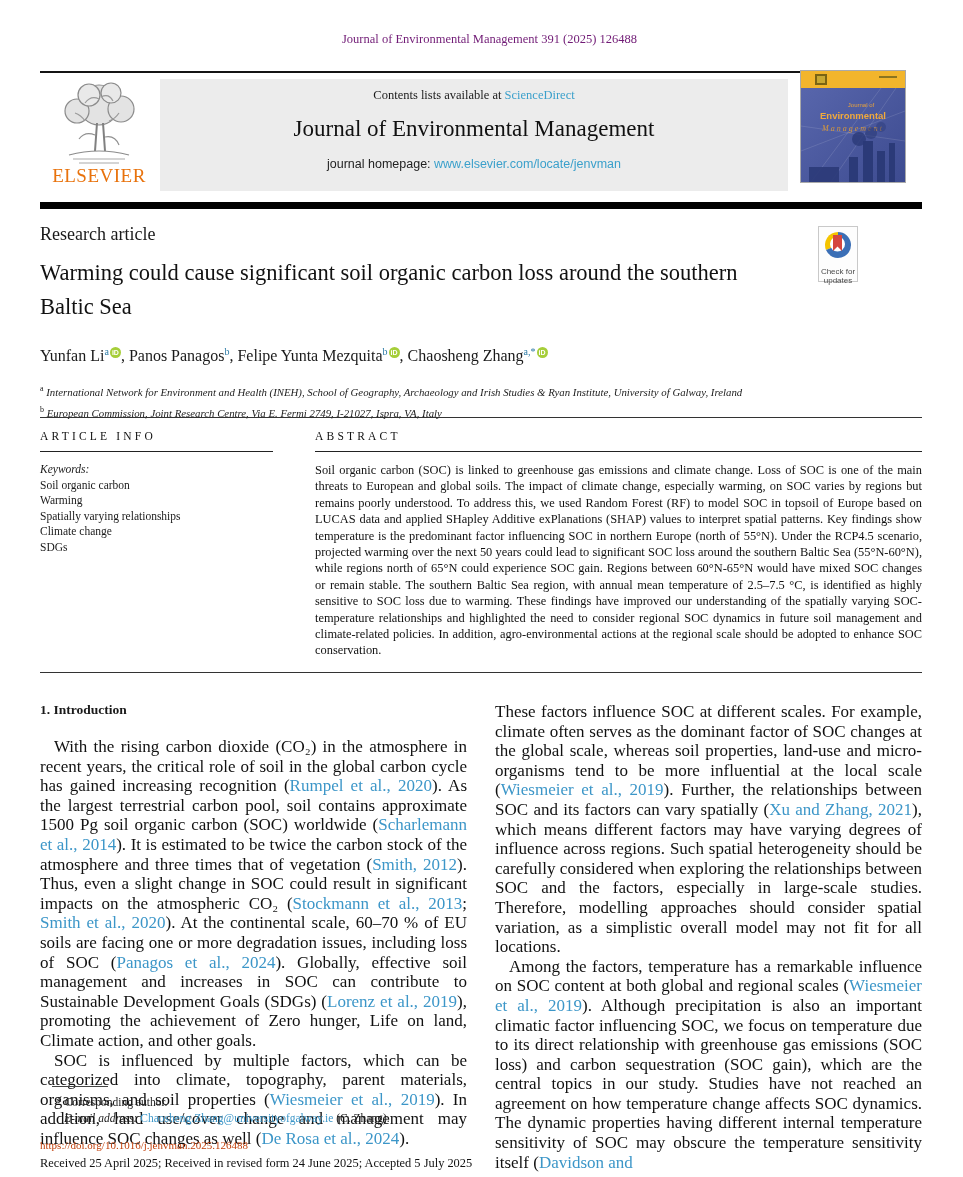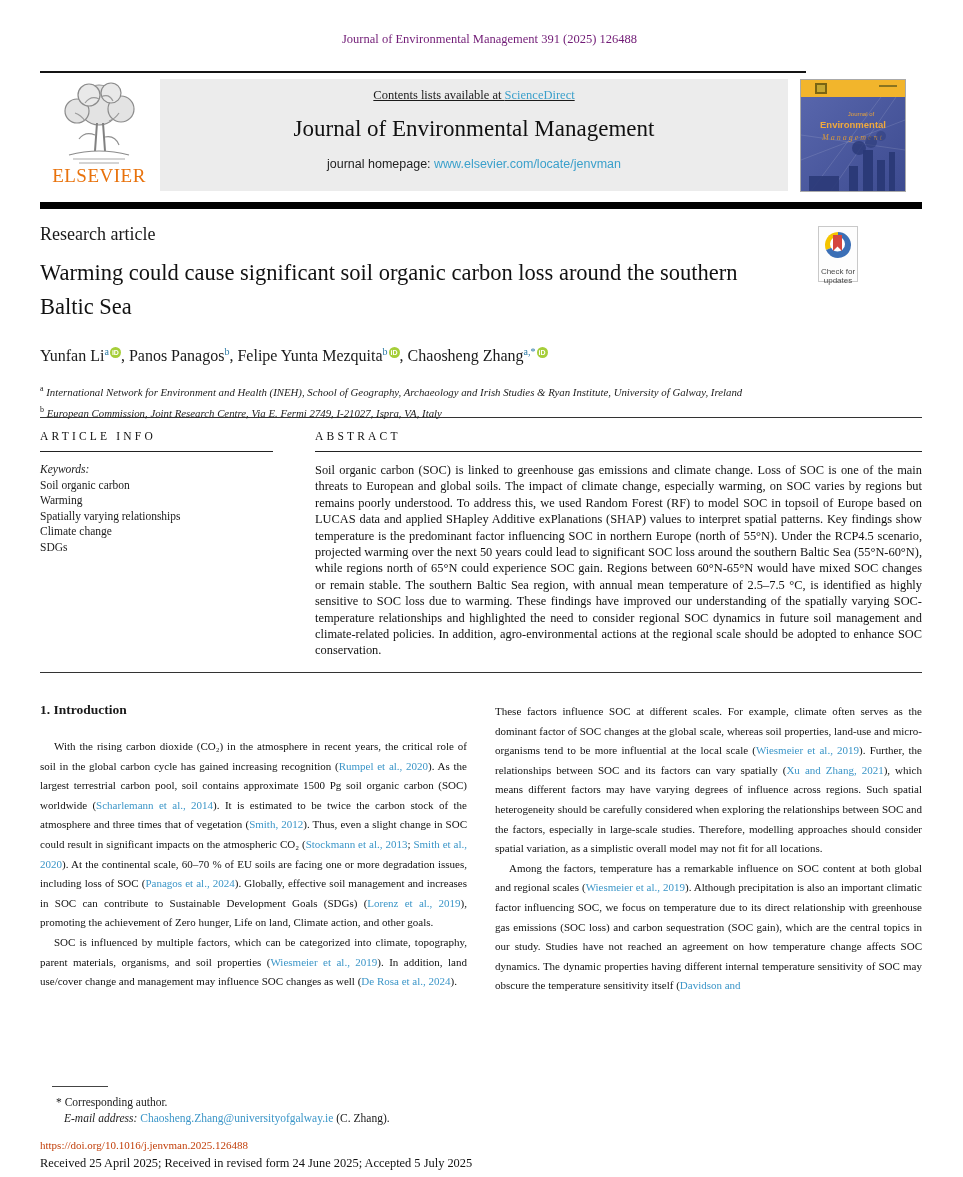--- a/index.html
+++ b/index.html
@@ -22,29 +22,29 @@
   .logo-box { position:absolute; left:40px; top:79px; width:118px; height:112px; text-align:center; }
   .logo-box svg { display:block; margin:0 auto; }
   .elsevier-word {
     font-family:"Liberation Serif",serif; font-size:19px; color:#e8720c;
     letter-spacing:0.5px; margin-top:-2px;
   }
   .banner {
     position:absolute; left:160px; top:79px; width:628px; height:112px;
     background:#ececec; text-align:center;
   }
-  .banner .contents-line { margin-top:9px; font-size:12.5px; color:#1a1a1a;text-decoration:underline; }
+  .banner .contents-line { margin-top:9px; font-size:12.5px; color:#1a1a1a; }
   .banner .journal-title { margin-top:13px; font-size:23px; color:#111; }
   .banner .homepage-line {
     margin-top:15px; font-size:12.5px; color:#222;
     font-family:"Liberation Sans","DejaVu Sans",sans-serif;
   }
   .blue-link { color:#3ba0cb; text-decoration:none; cursor:pointer; }
   .cover {
-    position:absolute; left:800px; top:79px; width:106px; height:113px;
+    position:absolute; left:800px; top:70px; width:106px; height:113px;
     border:1px solid #aaa;
   }
   .thick-bar { position:absolute; left:40px; top:202px; width:882px; height:7px; background:#000; }
   
   .title-block { position:absolute; left:40px; top:224px; width:745px; }
   .article-type { font-size:18px; }
   .article-title { font-size:22.5px; font-weight:normal; line-height:34px; margin-top:11px; color:#111; }
   .authors { margin-top:22px; font-size:16px; }
   .authors sup { font-size:10px; color:#2e7ca7; }
   .orcid {
@@ -79,21 +79,21 @@
   .keywords .kw-label { font-style:italic; }
   .abstract-text {
     margin-top:10px; font-size:12.4px; line-height:16.4px;
     text-align:justify; color:#111;
   }
   
   .columns { position:absolute; left:40px; top:702px; width:882px; display:flex; gap:28px; }
   .col { flex:1; min-width:0; }
   .intro-heading { font-size:13.5px; font-weight:bold; margin-bottom:19px; }
   .body-p {
-    font-size:11px; line-height:19.6px; text-align:justify; color:#111;
+    font-size:17px; line-height:19.6px; text-align:justify; color:#111;
   }
   .body-p.indent { text-indent:14px; }
   .cite { color:#3c96c8; cursor:pointer; }
   
   .footnote { position:absolute; left:52px; top:1086px; width:430px; font-size:11.5px; line-height:16px; }
   .footnote-rule { width:56px; height:1px; background:#444; margin-bottom:7px; }
   .footnote .fn-line1 { padding-left:4px; }
   .footnote .fn-line2 { padding-left:12px; }
   .footnote .email-label { font-style:italic; }
   .pubinfo { position:absolute; left:40px; top:1139px; width:700px; }

